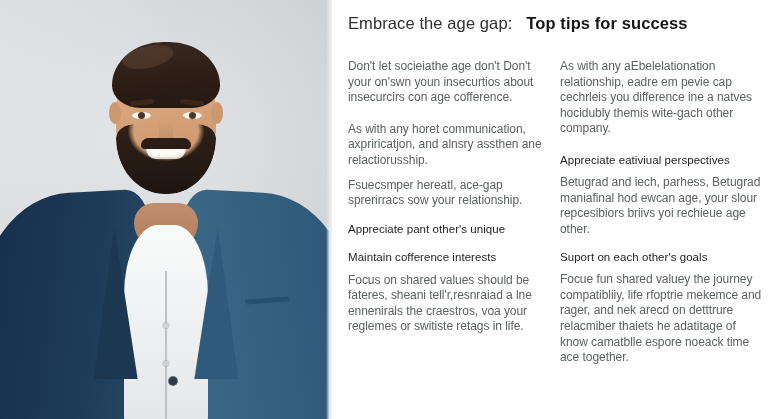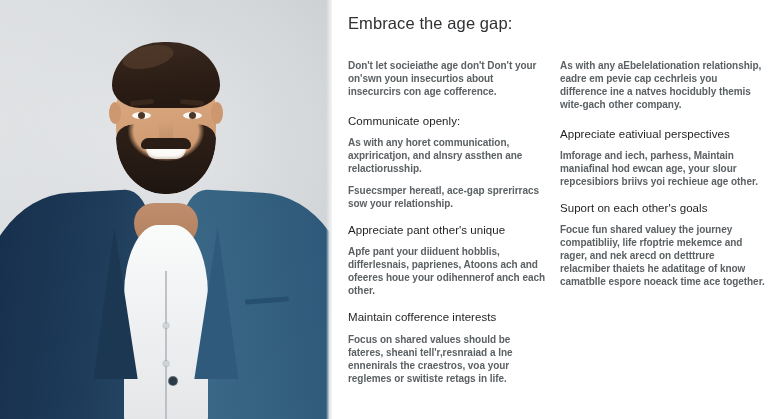--- a/index.html
+++ b/index.html
@@ -233,26 +233,25 @@
 
   h3.hd {
     font-size: 11.5px;
     font-weight: normal;
     color: #1d1f21;
     line-height: 1.3;
     margin-bottom: 7px;
     letter-spacing: .05px;
   }
   p.bd {
-    font-size: 10px;
+    font-size: 12px;
     line-height: 1.30;
     color: #5c6164;
     letter-spacing: -.05px;
     margin-bottom: 9px;
-    font-weight: bold;
   }
   p.bd:last-child { margin-bottom: 0; }
   .sp-top-sm { margin-top: 8px; }
 </style>
 </head>
 <body>
 
 <div class="page">
 
   <div class="photo-panel">
@@ -288,58 +287,57 @@
       <div class="mustache"></div>
     </div>
 
     <div class="photo-edge"></div>
   </div>
 
   <div class="text-panel">
 
     <div class="title-row">
       <span class="title-a">Embrace the age gap:</span>
+      <span class="title-b">Top tips for success</span>
     </div>
 
     <div class="columns">
 
       <div class="col">
 
         <div class="sec sec-lead">
           <p class="bd">Don't let socieiathe age don't Don't your on'swn youn insecurtios about insecurcirs con age cofference.</p>
         </div>
 
         <div class="sec">
-          <h3 class="hd">Communicate openly:</h3>
           <p class="bd">As with any horet communication, axpriricatjon, and alnsry assthen ane relactiorusship.</p>
           <p class="bd">Fsuecsmper hereatl, ace-gap sprerirracs sow your relationship.</p>
         </div>
 
         <div class="sec sp-top-sm">
           <h3 class="hd">Appreciate pant other's unique</h3>
-          <p class="bd">Apfe pant your diiduent hobblis, differlesnais, paprienes, Atoons ach and ofeeres houe your odihennerof anch each other.</p>
         </div>
 
         <div class="sec sp-top-sm">
           <h3 class="hd">Maintain cofference interests</h3>
           <p class="bd sp-top-sm">Focus on shared values should be fateres, sheani tell'r,resnraiad a lne ennenirals the craestros, voa your reglemes or switiste retags in life.</p>
         </div>
 
       </div>
 
       <div class="col col-right">
 
         <div class="sec sec-lead">
           <p class="bd">As with any aEbelelationation relationship, eadre em pevie cap cechrleis you difference ine a natves hocidubly themis wite-gach other company.</p>
         </div>
 
 
         <div class="sec">
           <h3 class="hd">Appreciate eativiual perspectives</h3>
-          <p class="bd">Imforage and iech, parhess, Maintain maniafinal hod ewcan age, your slour repcesibiors briivs yoi rechieue age other.</p>
+          <p class="bd">Betugrad and iech, parhess, Betugrad maniafinal hod ewcan age, your slour repcesibiors briivs yoi rechieue age other.</p>
         </div>
 
         <div class="sec sp-top-sm">
           <h3 class="hd">Suport on each other's goals</h3>
           <p class="bd">Focue fun shared valuey the journey compatibliiy, life rfoptrie mekemce and rager, and nek arecd on detttrure relacmiber thaiets he adatitage of know camatblle espore noeack time ace together.</p>
         </div>
 
       </div>
 
     </div>

